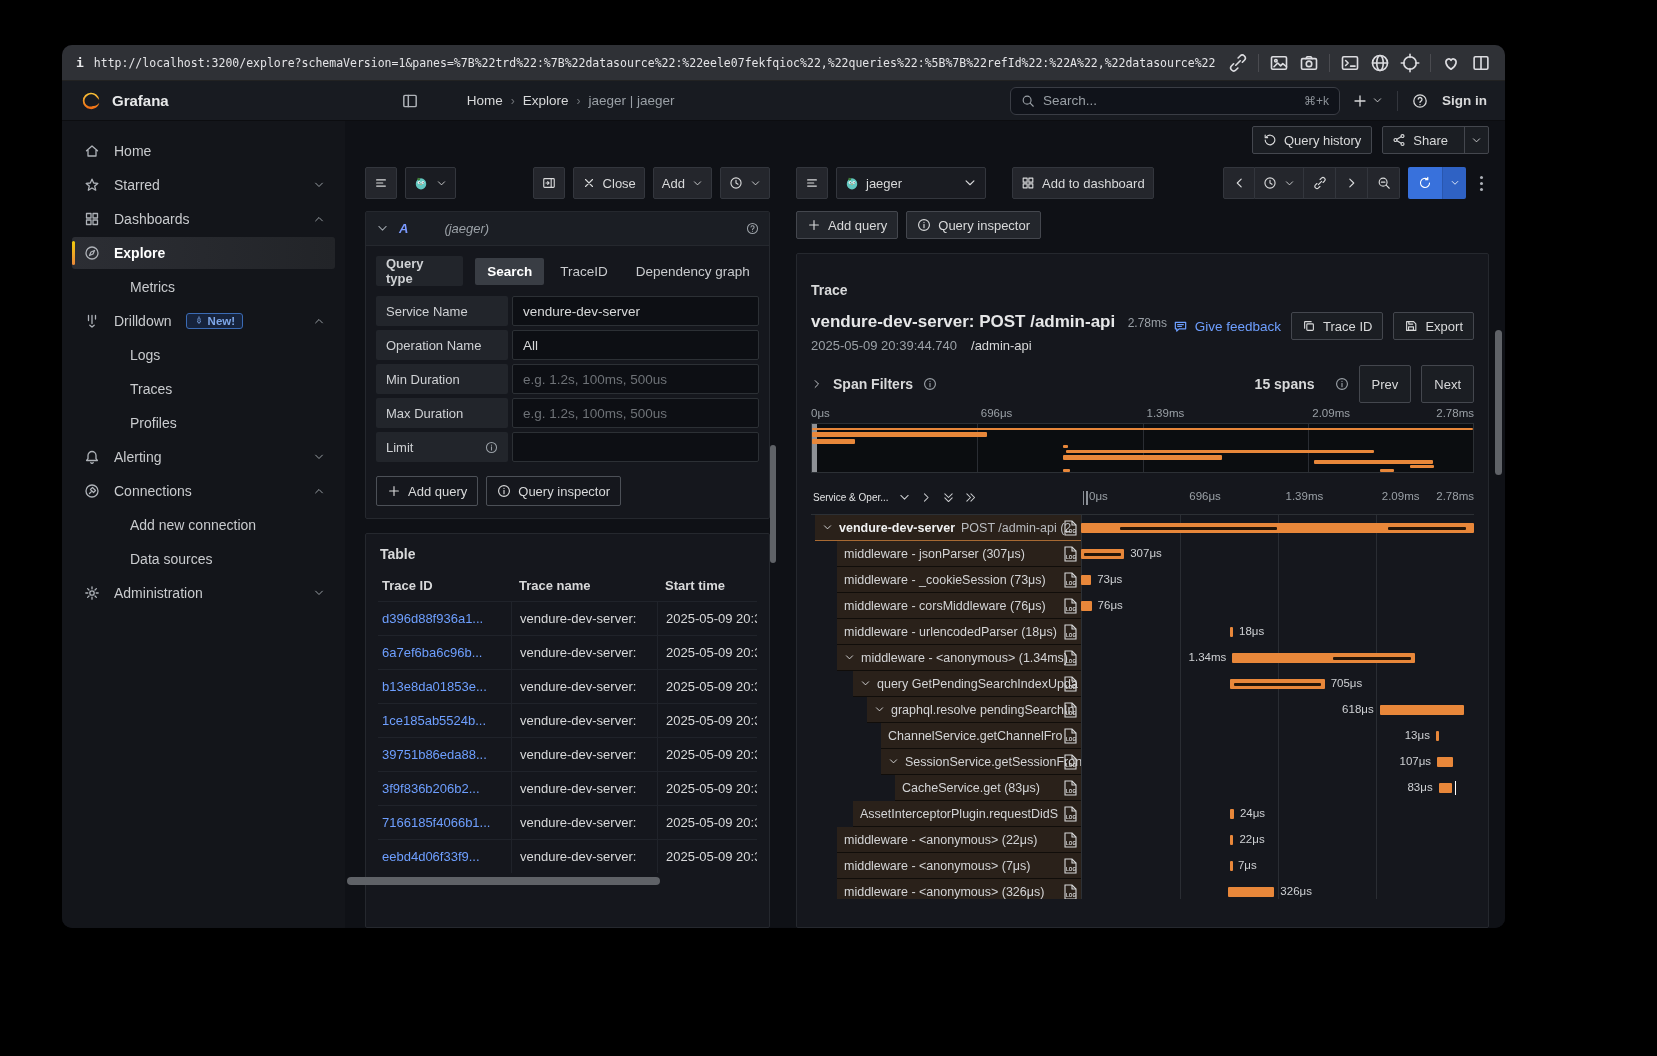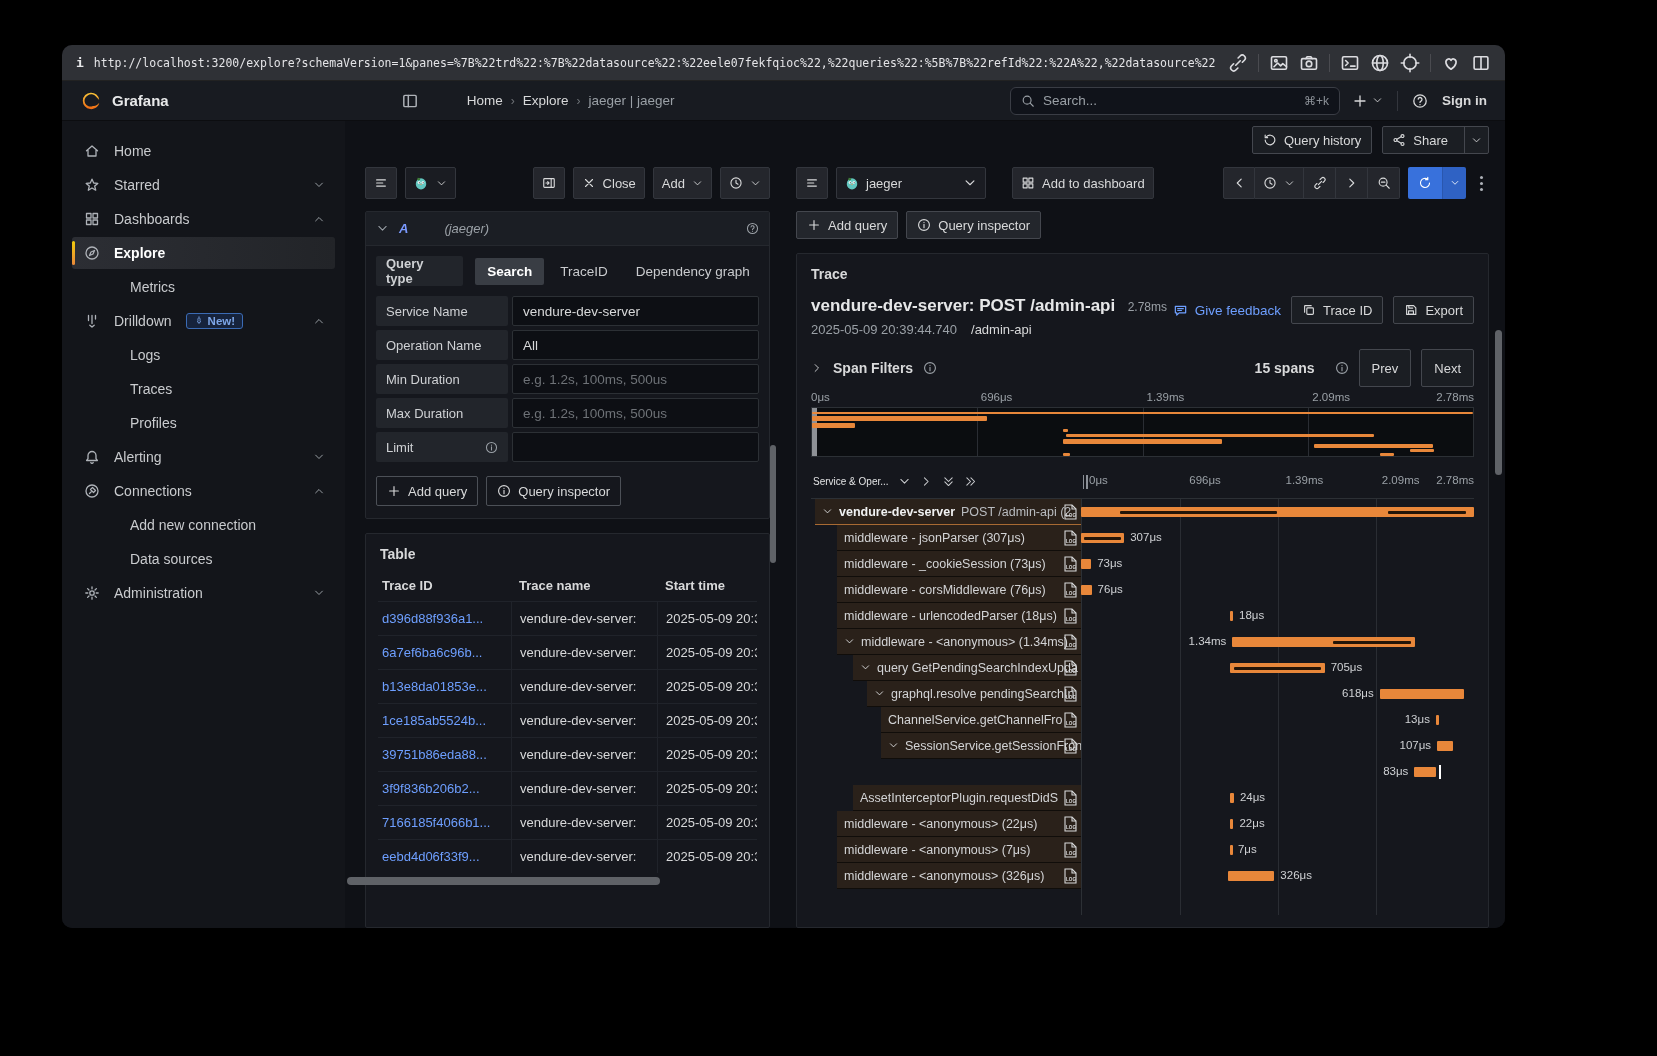--- a/index.html
+++ b/index.html
@@ -105,21 +105,21 @@
   .t-c1 { width:133px; flex:none; padding-left:4px; }
   .t-c2 { width:146px; flex:none; padding-left:8px; }
   .t-c3 { flex:1; padding-left:8px; }
   .t-row { display:flex; height:34px; align-items:center; border-top:1px solid #20232a; }
   .t-row .t-c2,.t-row .t-c3 { border-left:1px solid #20232a; height:100%; display:flex; align-items:center; overflow:hidden; white-space:nowrap; }
   .t-link { color:#6e9fff; overflow:hidden; white-space:nowrap; }
 
   
   .addq-row { display:flex; gap:8px; margin-bottom:14px; }
   .addq-row .btn { height:28px; background:#23262c; }
-  .tracepanel { flex:1; background:#15171d; border:1px solid #25282e; border-radius:2px; padding:12px 14px; display:flex; flex-direction:column; min-height:0; overflow:hidden; }
+  .tracepanel { flex:1; background:#15171d; border:1px solid #25282e; border-radius:2px; padding:28px 14px; display:flex; flex-direction:column; min-height:0; overflow:hidden; }
   .tr-title { font-size:14px; font-weight:bold; margin-bottom:14px; }
   .tr-head { display:flex; align-items:flex-start; margin-bottom:10px; }
   .tr-name { font-size:17px; font-weight:bold; color:#e6e7e8; }
   .tr-dur { font-size:12px; color:#9aa0a6; font-weight:normal; margin-left:8px; }
   .tr-meta { font-size:13px; color:#9aa0a6; margin-top:6px; display:flex; gap:14px; }
   .tr-meta .ep { color:#d8d9da; }
   .tr-actions { margin-left:auto; display:flex; align-items:center; gap:10px; }
   .feedback { display:flex; align-items:center; gap:7px; color:#6e9fff; font-size:13.5px; }
   .feedback .ic { width:15px; height:15px; }
   .filters { display:flex; align-items:center; height:34px; margin-top:4px; }
@@ -1131,20 +1131,30 @@
                           <text x="2" y="12.5" font-size="4.6" fill="currentColor" stroke="none" font-family="Liberation Sans,sans-serif" font-weight="bold">LOG</text>
                         </svg></span>
                     </div>
                   </div>
                   <div class="sp-track">
                     <div class="sp-bar" style="left: 90.6%; width: 4%;"></div>
                     <span class="sp-dur" style="right: calc(9.4% + 6px);">107μs</span>
                   </div>
                 </div>
                 <div class="sp-row">
+                  <div class="sp-name">
+                    <div class="sp-cell" style="margin-left: 84px;">
+                      <span>CacheService.get (83μs)</span>
+                      <span class="log"><svg viewBox="0 0 13 16" fill="none" stroke="currentColor" stroke-width="1.1">
+                          <path d="M1 1h7l4 4v10H1z"></path>
+                          <path d="M8 1v4h4"></path>
+                          <text x="2" y="12.5" font-size="4.6" fill="currentColor" stroke="none" font-family="Liberation Sans,sans-serif" font-weight="bold">LOG</text>
+                        </svg></span>
+                    </div>
+                  </div>
                   <div class="sp-track">
                     <div class="sp-bar" style="left: 91%; width: 3.3%;"></div>
                     <span class="sp-dur" style="right: calc(9% + 6px);">83μs</span>
                     <span class="sp-caret" style="left: calc(94.3% + 3px);"></span>
                   </div>
                 </div>
                 <div class="sp-row">
                   <div class="sp-name">
                     <div class="sp-cell" style="margin-left: 42px;">
                       <span>AssetInterceptorPlugin.requestDidS</span>

